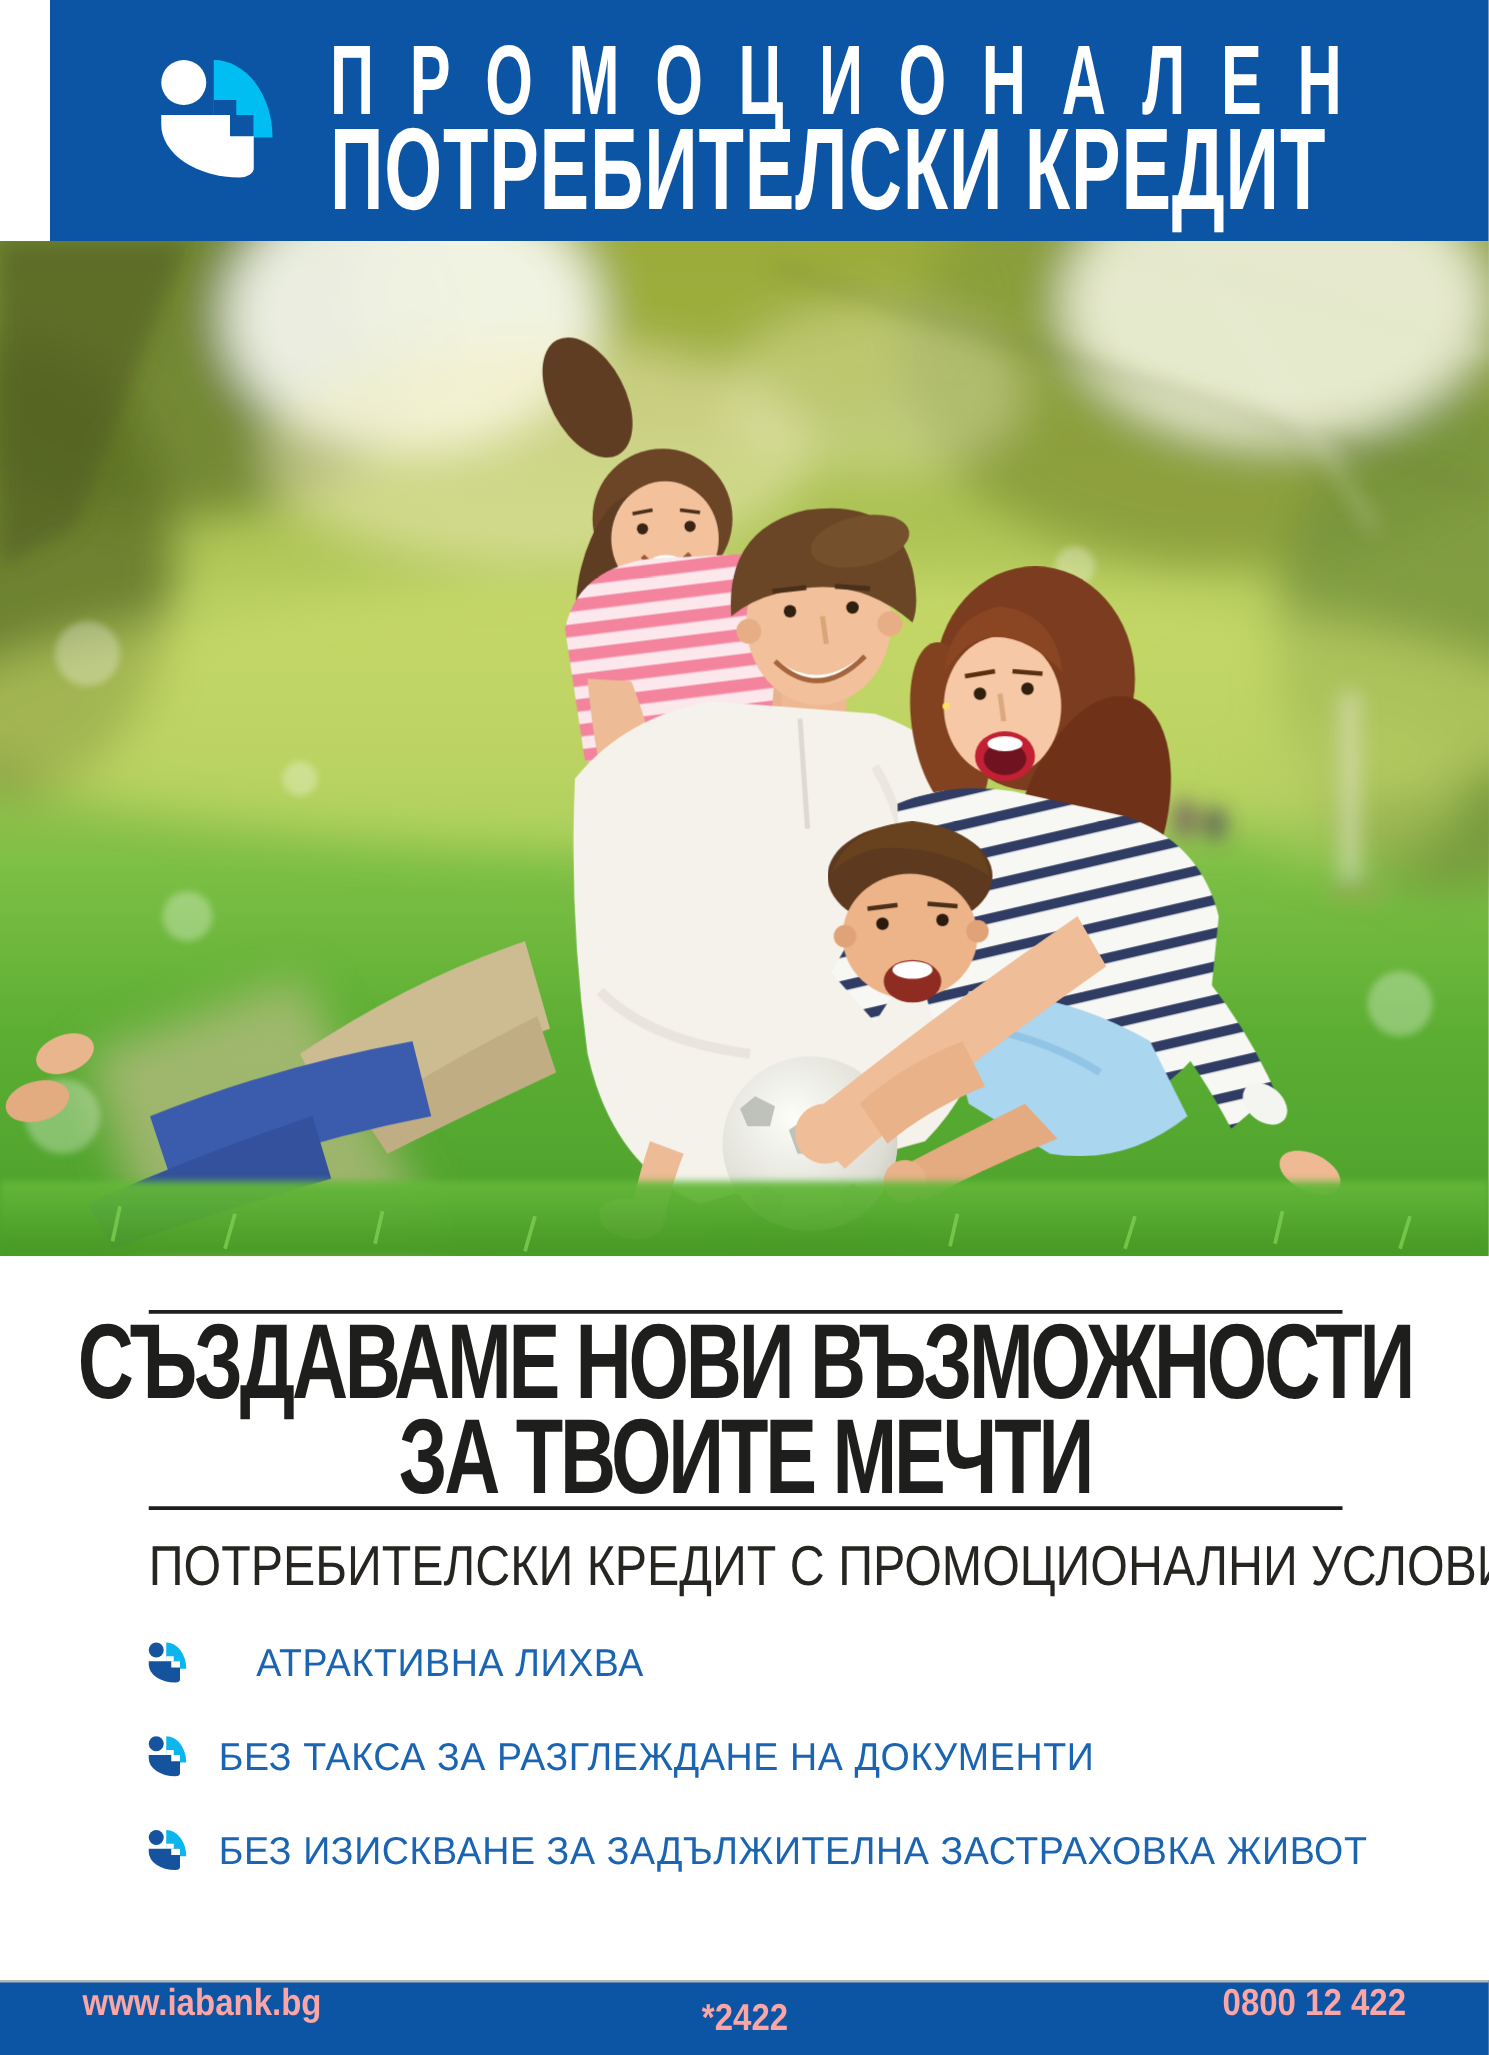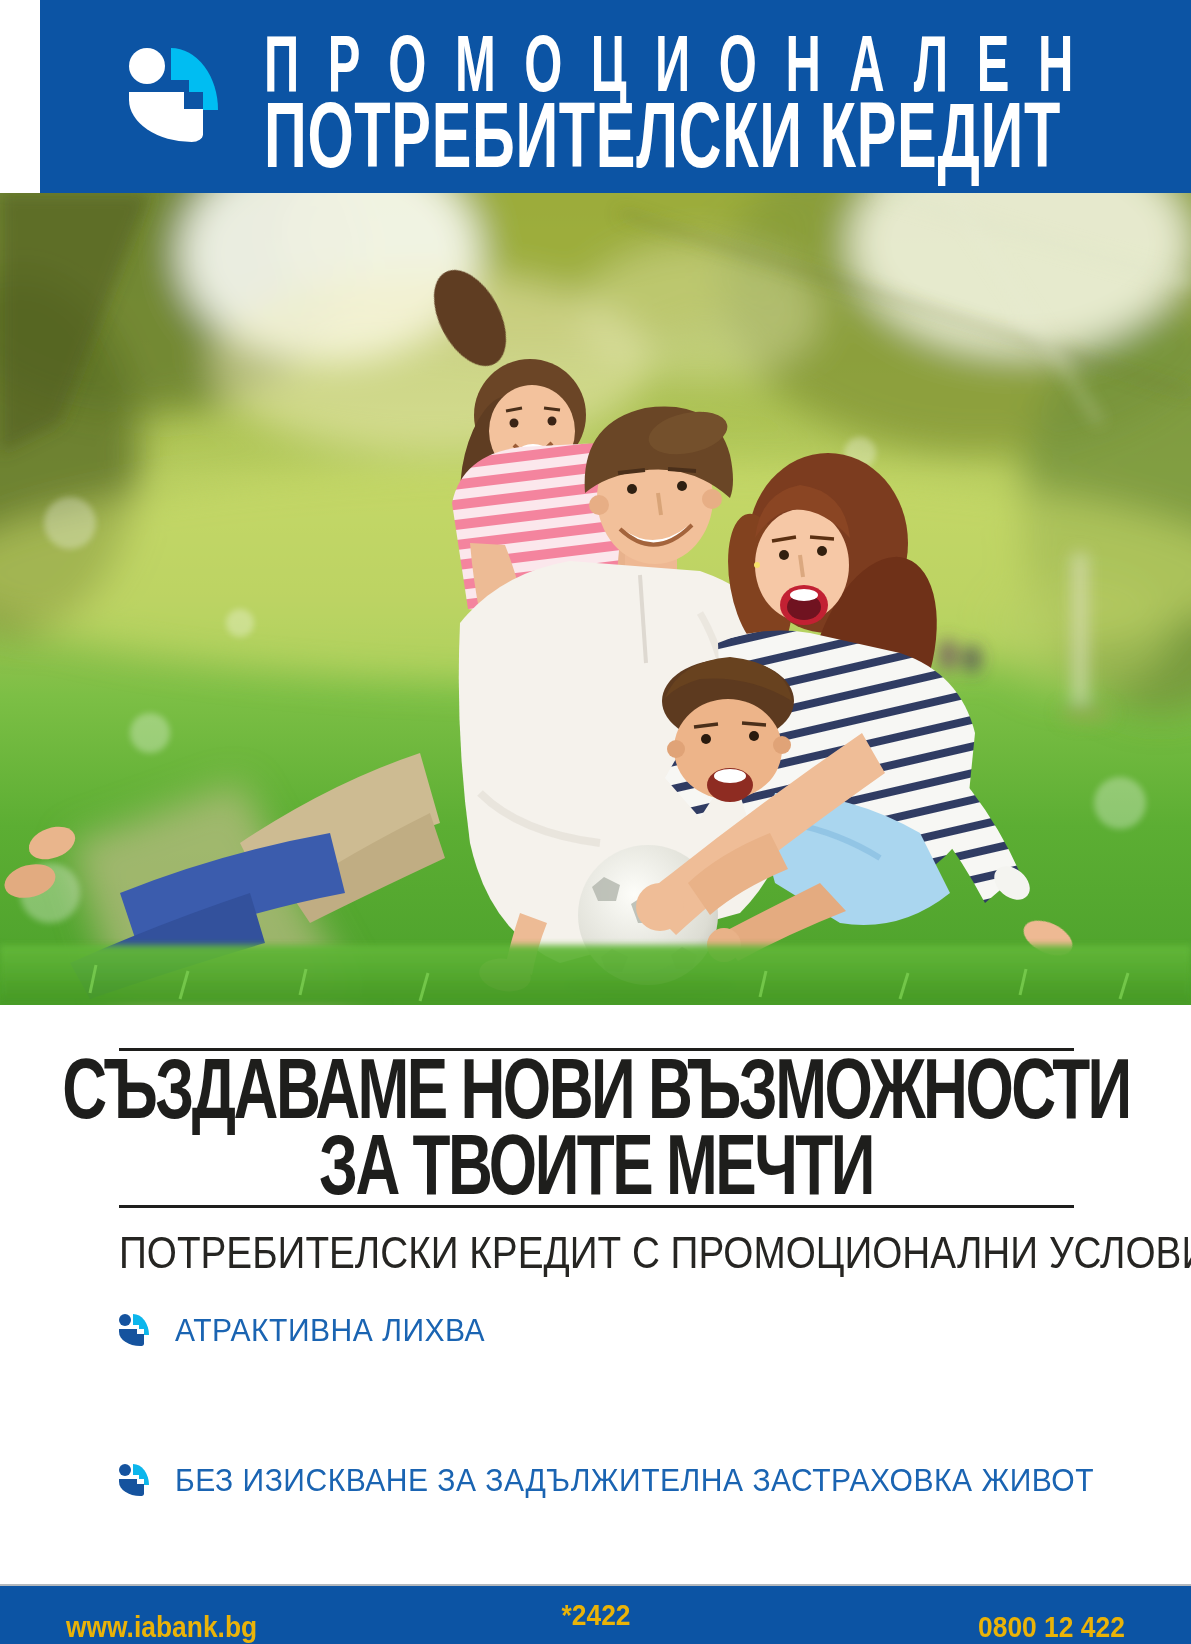--- a/index.html
+++ b/index.html
@@ -39,29 +39,29 @@
   .rule2{top:200px;}
   .head-line{position:absolute;left:50%;white-space:nowrap;font-weight:bold;
     color:#1E1E1C;font-size:74px;letter-spacing:-3px;line-height:1;
     transform:translateX(-50%) scale(0.84,1.15);transform-origin:center top;}
   .head-line1{top:42px;}
   .head-line2{top:118px;}
   .subhead{position:absolute;left:119px;top:225px;font-size:45px;line-height:1;
     color:#262522;white-space:nowrap;transform:scaleX(0.86);transform-origin:left top;
     font-weight:normal;letter-spacing:0;}
   .benefit{position:absolute;left:117px;height:34px;display:flex;align-items:center;}
-  .benefit-1{top:308px;}
+  .benefit-1{top:308px;gap:30px;}
   .benefit-2{top:383px;}
   .benefit-3{top:458px;text-align:center;}
   .benefit-label{font-size:31px;color:#1A64B2;white-space:nowrap;line-height:1;
     transform:scaleX(0.97);transform-origin:left center;letter-spacing:0.5px;}
   
   .footer{position:relative;height:60px;background:#0C54A4;box-sizing:border-box;
-    border-top:2px solid #B3B8BD;display:flex;align-items:flex-end;
-    padding:0 66px;color:#eab308;font-weight:bold;font-size:30px;}
+    border-top:2px solid #B3B8BD;display:flex;align-items:flex-start;
+    padding:0 66px;color:#fca5a5;font-weight:bold;font-size:30px;}
   .f-left{transform:scaleX(0.88);transform-origin:left center;white-space:nowrap;}
   .f-center{position:absolute;left:50%;top:50%;transform:translate(-50%,-50%) scaleX(0.88);white-space:nowrap;}
   .f-right{margin-left:auto;transform:scaleX(0.88);transform-origin:right center;white-space:nowrap;}
 </style>
 </head>
 <body>
 
 <div class="header">
   <div class="mark mark-lg mark-light">
     <span class="m-head"></span>
@@ -280,20 +280,30 @@
     <div class="mark mark-sm mark-blue">
       <span class="m-head"></span>
         <span class="m-fan"></span>
       <span class="m-fan-notch"></span>
         <span class="m-body"></span>
       <span class="m-body-notch"></span>
     </div>
     <div class="benefit-label">АТРАКТИВНА ЛИХВА</div>
   </div>
 
+  <div class="benefit benefit-2">
+    <div class="mark mark-sm mark-blue">
+      <span class="m-head"></span>
+        <span class="m-fan"></span>
+      <span class="m-fan-notch"></span>
+        <span class="m-body"></span>
+      <span class="m-body-notch"></span>
+    </div>
+    <div class="benefit-label">БЕЗ ТАКСА ЗА РАЗГЛЕЖДАНЕ НА ДОКУМЕНТИ</div>
+  </div>
 
   <div class="benefit benefit-3">
     <div class="mark mark-sm mark-blue">
       <span class="m-head"></span>
         <span class="m-fan"></span>
       <span class="m-fan-notch"></span>
         <span class="m-body"></span>
       <span class="m-body-notch"></span>
     </div>
     <div class="benefit-label">БЕЗ ИЗИСКВАНЕ ЗА ЗАДЪЛЖИТЕЛНА ЗАСТРАХОВКА ЖИВОТ</div>

